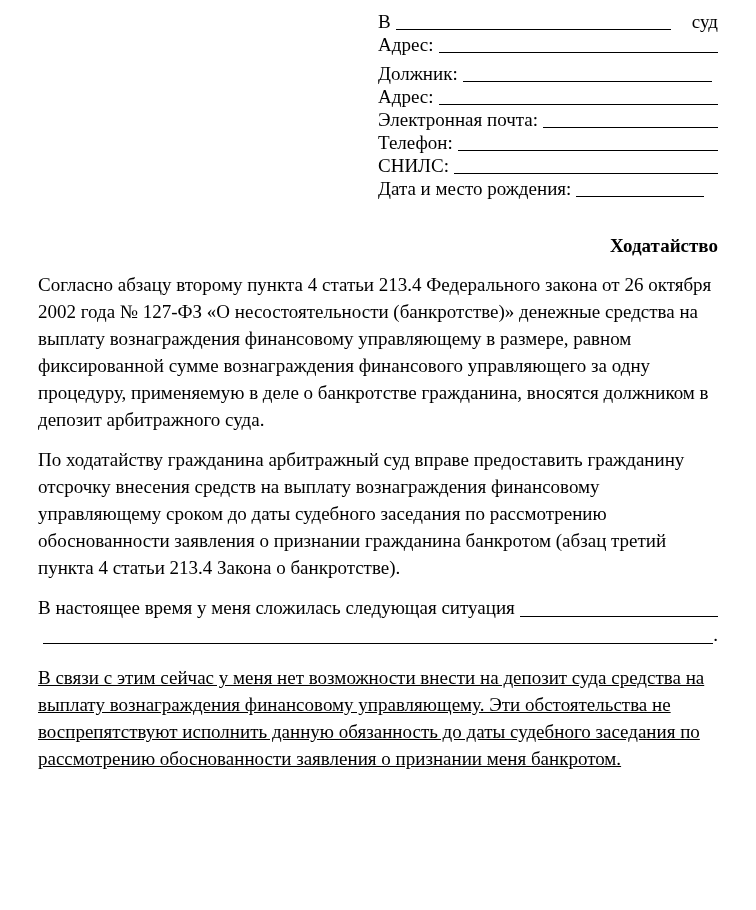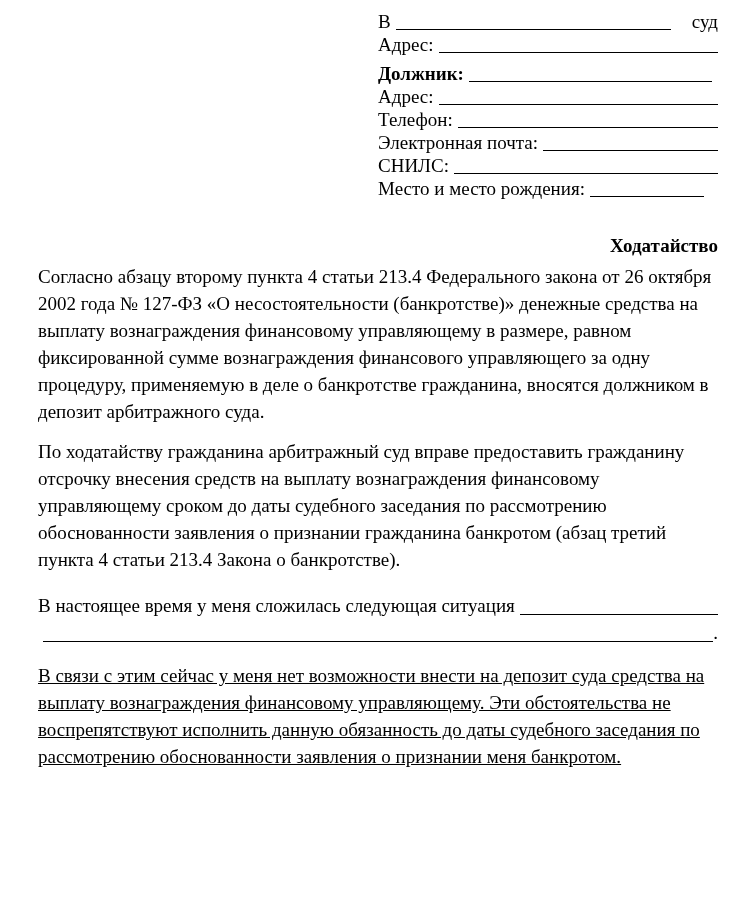--- a/index.html
+++ b/index.html
@@ -24,21 +24,21 @@
     margin-left: auto;
   }
   .debtor-block { margin-top: 6px; }
   .hline {
     display: flex;
     align-items: stretch;
     line-height: 23px;
     white-space: nowrap;
   }
   .hline .lbl { flex: 0 0 auto; }
-  .hline .lbl.bold { font-weight: bold; }
+  .hline .lbl.bold { font-weight: normal; }
   .hline .sfx { flex: 0 0 auto; margin-left: 21px; }
   .fill {
     flex: 1 1 auto;
     border-bottom: 1.6px solid #000000;
     margin: 0 0 3px 5px;
     min-width: 10px;
   }
   .fill.m6  { margin-right: 6px; }
   .fill.m8  { margin-right: 8px; }
   .fill.m10 { margin-right: 10px; }
@@ -49,27 +49,27 @@
     text-align: right;
     font-weight: bold;
     line-height: 27px;
   }
   
   .para {
     margin: 13px 0 0 0;
     line-height: 27px;
     text-align: left;
   }
-  .para.first { margin-top: 4px; }
+  .para.first { margin-top: 12px; }
   .para.flush { margin-top: 16px; text-decoration: underline; }
   .bline {
     display: flex;
     align-items: stretch;
     line-height: 27px;
-    margin-top: 19px;
+    margin-top: 13px;
   }
   .bline.cont { margin-top: 0; }
   .bline .fill { margin-bottom: 4px; }
   .bline .txt { flex: 0 0 auto; white-space: nowrap; }
 </style>
 </head>
 <body>
 
 <div class="page">
 
@@ -88,33 +88,33 @@
   <div class="head-block debtor-block">
     <div class="hline">
       <span class="lbl bold">Должник:</span>
       <span class="fill m6"></span>
     </div>
     <div class="hline">
       <span class="lbl">Адрес:</span>
       <span class="fill"></span>
     </div>
     <div class="hline">
-      <span class="lbl">Телефон:</span>
+      <span class="lbl">Электронная почта:</span>
       <span class="fill"></span>
     </div>
     <div class="hline">
-      <span class="lbl">Электронная почта:</span>
+      <span class="lbl">Телефон:</span>
       <span class="fill"></span>
     </div>
     <div class="hline">
       <span class="lbl">СНИЛС:</span>
       <span class="fill"></span>
     </div>
     <div class="hline">
-      <span class="lbl">Место и место рождения:</span>
+      <span class="lbl">Дата и место рождения:</span>
       <span class="fill m14"></span>
     </div>
   </div>
 
   <div class="title-block">
     <div>Ходатайство</div>
   </div>
 
   <p class="para first">Согласно абзацу второму пункта 4 статьи 213.4 Федерального закона от 26 октября 2002 года № 127-ФЗ «О несостоятельности (банкротстве)» денежные средства на выплату вознаграждения финансовому управляющему в размере, равном фиксированной сумме вознаграждения финансового управляющего за одну процедуру, применяемую в деле о банкротстве гражданина, вносятся должником в депозит арбитражного суда.</p>
 

